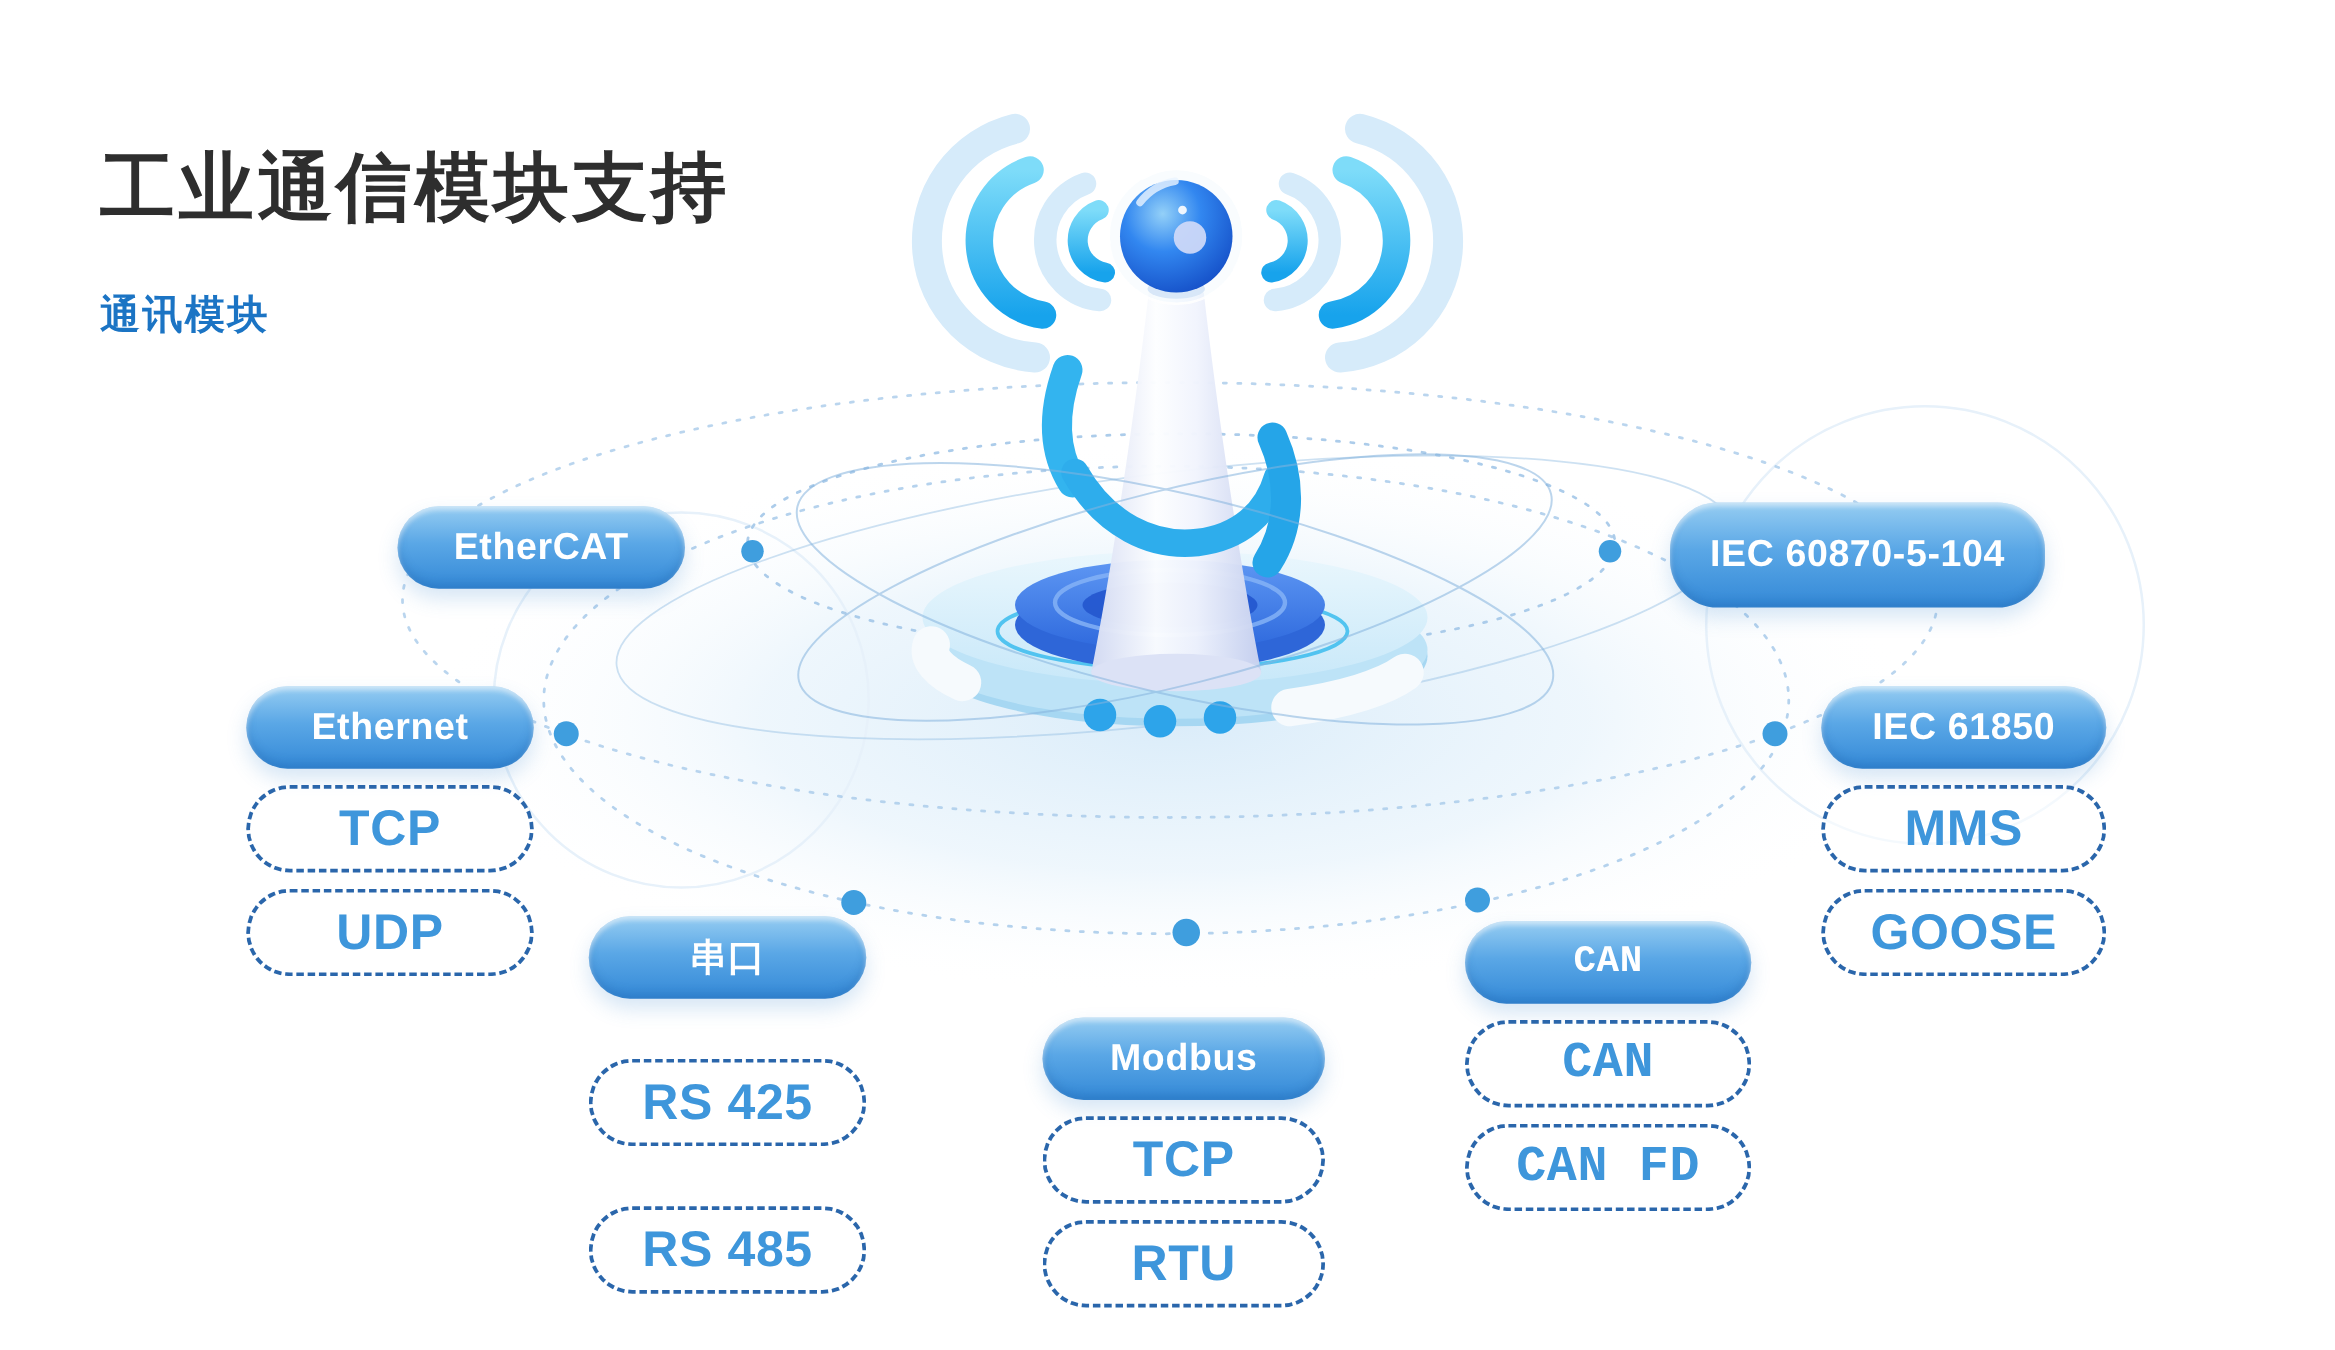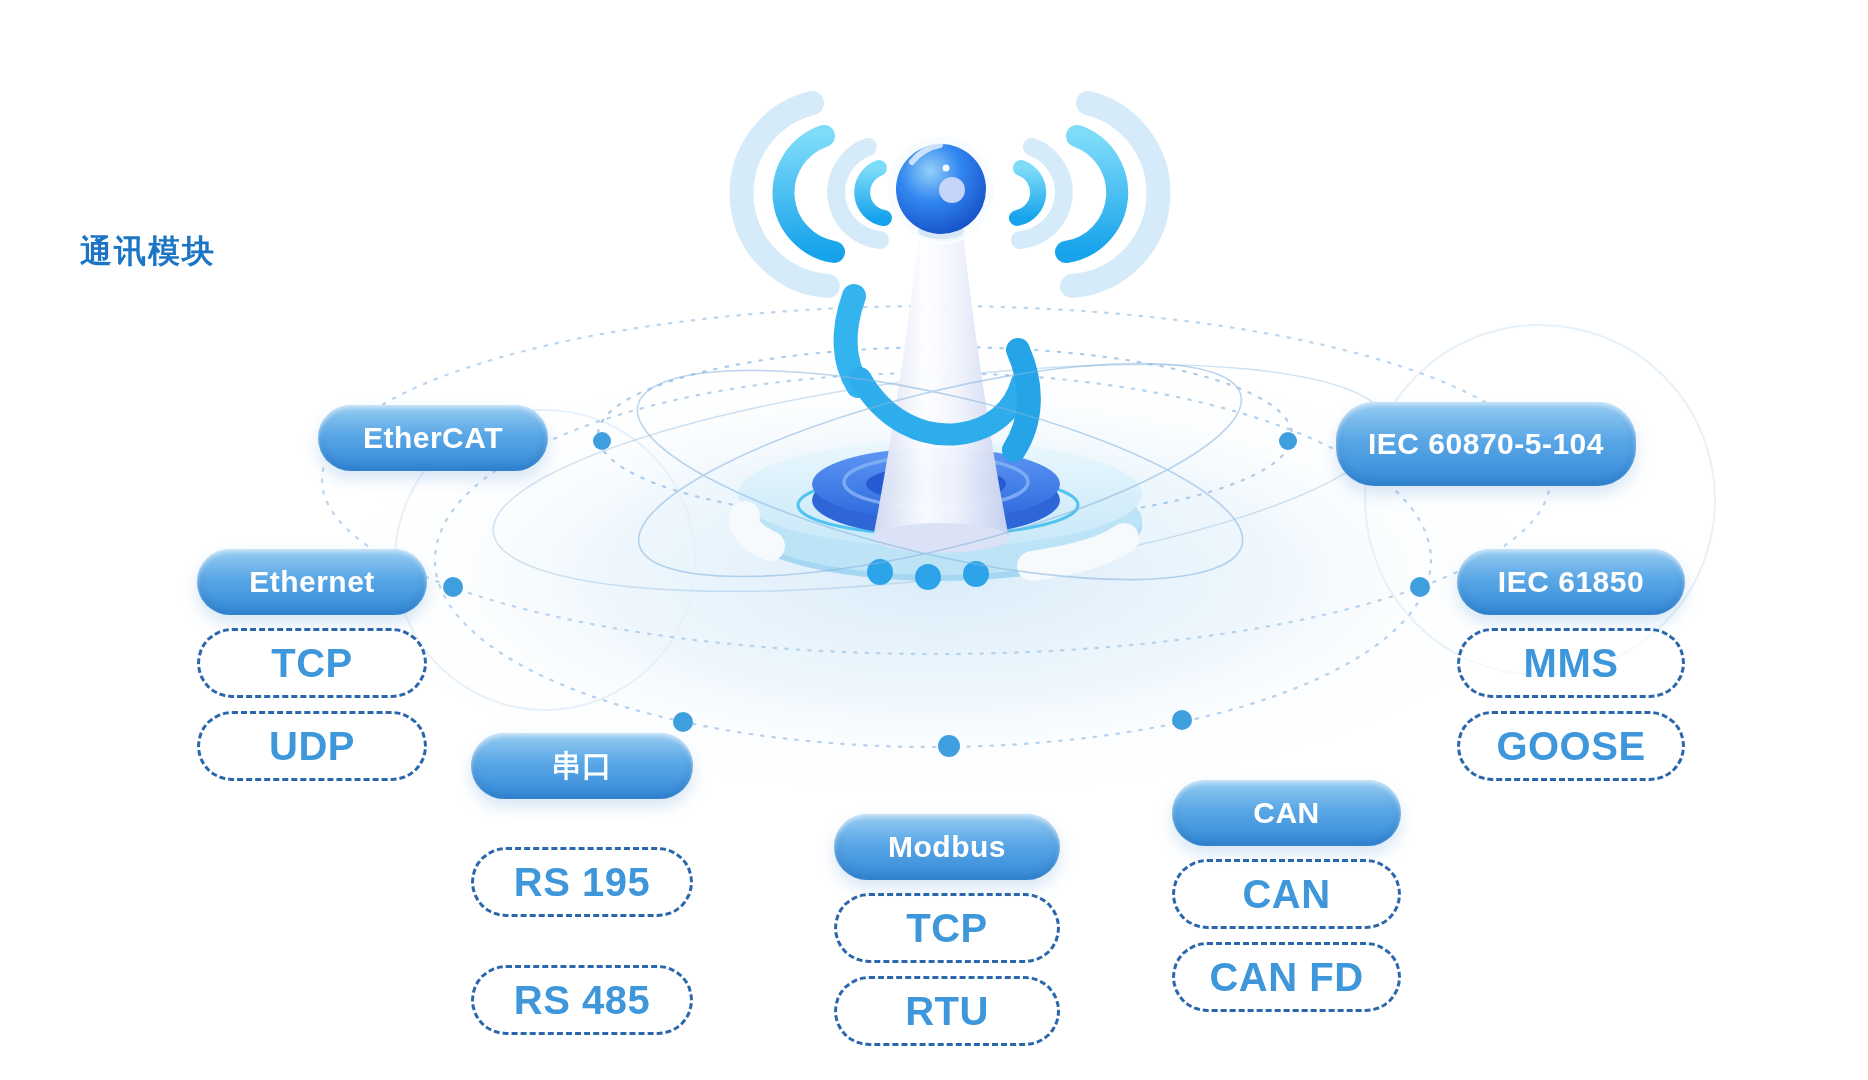--- a/index.html
+++ b/index.html
@@ -30,21 +30,21 @@
     color:#3e96db;font-size:40px;font-weight:700;letter-spacing:.5px;
     background:rgba(255,255,255,.55);
     display:flex;align-items:center;justify-content:center;white-space:nowrap;
   }
   #g-ethercat{left:318px;top:405px;width:230px;}
   #g-iec104 {left:1336px;top:402px;width:300px;}
   #g-ethernet{left:197px;top:549px;width:230px;}
   #g-iec61850{left:1457px;top:549px;width:228px;}
   #g-serial {left:471px;top:733px;width:222px;gap:48px;}
   #g-modbus {left:834px;top:778px;width:226px;margin-top:36px;}
-  #g-can    {left:1172px;top:780px;width:229px;}
+  #g-can    {left:1172px;top:737px;width:229px;font-family:Liberation Mono, monospace;}
 </style>
 </head>
 <body>
 
 <div class="canvas">
 
   <svg class="bg-svg" viewBox="0 0 1868 1080">
     <defs>
       <radialGradient id="glowGrad" cx="50%" cy="50%" r="50%">
         <stop offset="0%" stop-color="#d8ebf9" stop-opacity=".95"></stop>
@@ -152,20 +152,21 @@
       <circle cx="602" cy="441" r="9"></circle>
       <circle cx="1288" cy="441" r="9"></circle>
       <circle cx="453" cy="587" r="10"></circle>
       <circle cx="1420" cy="587" r="10"></circle>
       <circle cx="683" cy="722" r="10"></circle>
       <circle cx="949" cy="746" r="11"></circle>
       <circle cx="1182" cy="720" r="10"></circle>
     </g>
   </svg>
 
+  <div class="page-title">工业通信模块支持</div>
   <div class="page-subtitle">通讯模块</div>
 
   <div class="group" id="g-ethercat">
     <div class="pill">EtherCAT</div>
   </div>
 
   <div class="group" id="g-iec104">
     <div class="pill tall">IEC 60870-5-104</div>
   </div>
 
@@ -176,21 +177,21 @@
   </div>
 
   <div class="group" id="g-iec61850">
     <div class="pill">IEC 61850</div>
     <div class="sub">MMS</div>
     <div class="sub">GOOSE</div>
   </div>
 
   <div class="group" id="g-serial">
     <div class="pill">串口</div>
-    <div class="sub">RS 195</div>
+    <div class="sub">RS 425</div>
     <div class="sub">RS 485</div>
   </div>
 
   <div class="group" id="g-modbus">
     <div class="pill">Modbus</div>
     <div class="sub">TCP</div>
     <div class="sub">RTU</div>
   </div>
 
   <div class="group" id="g-can">

